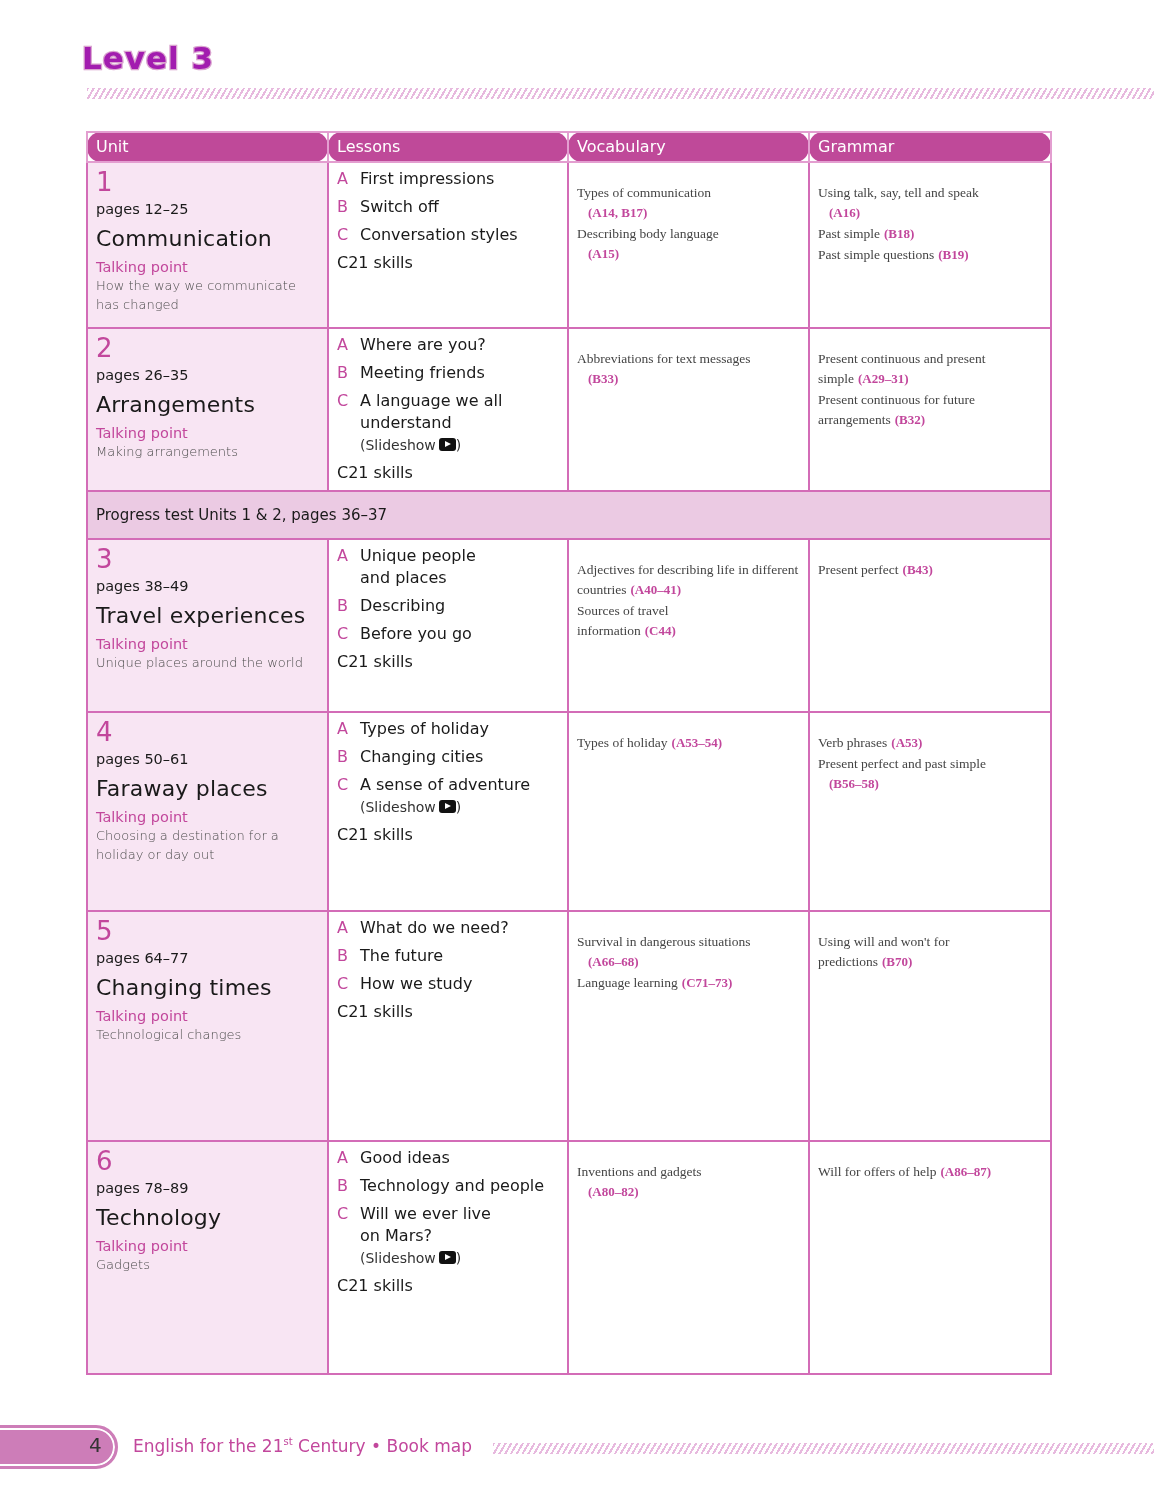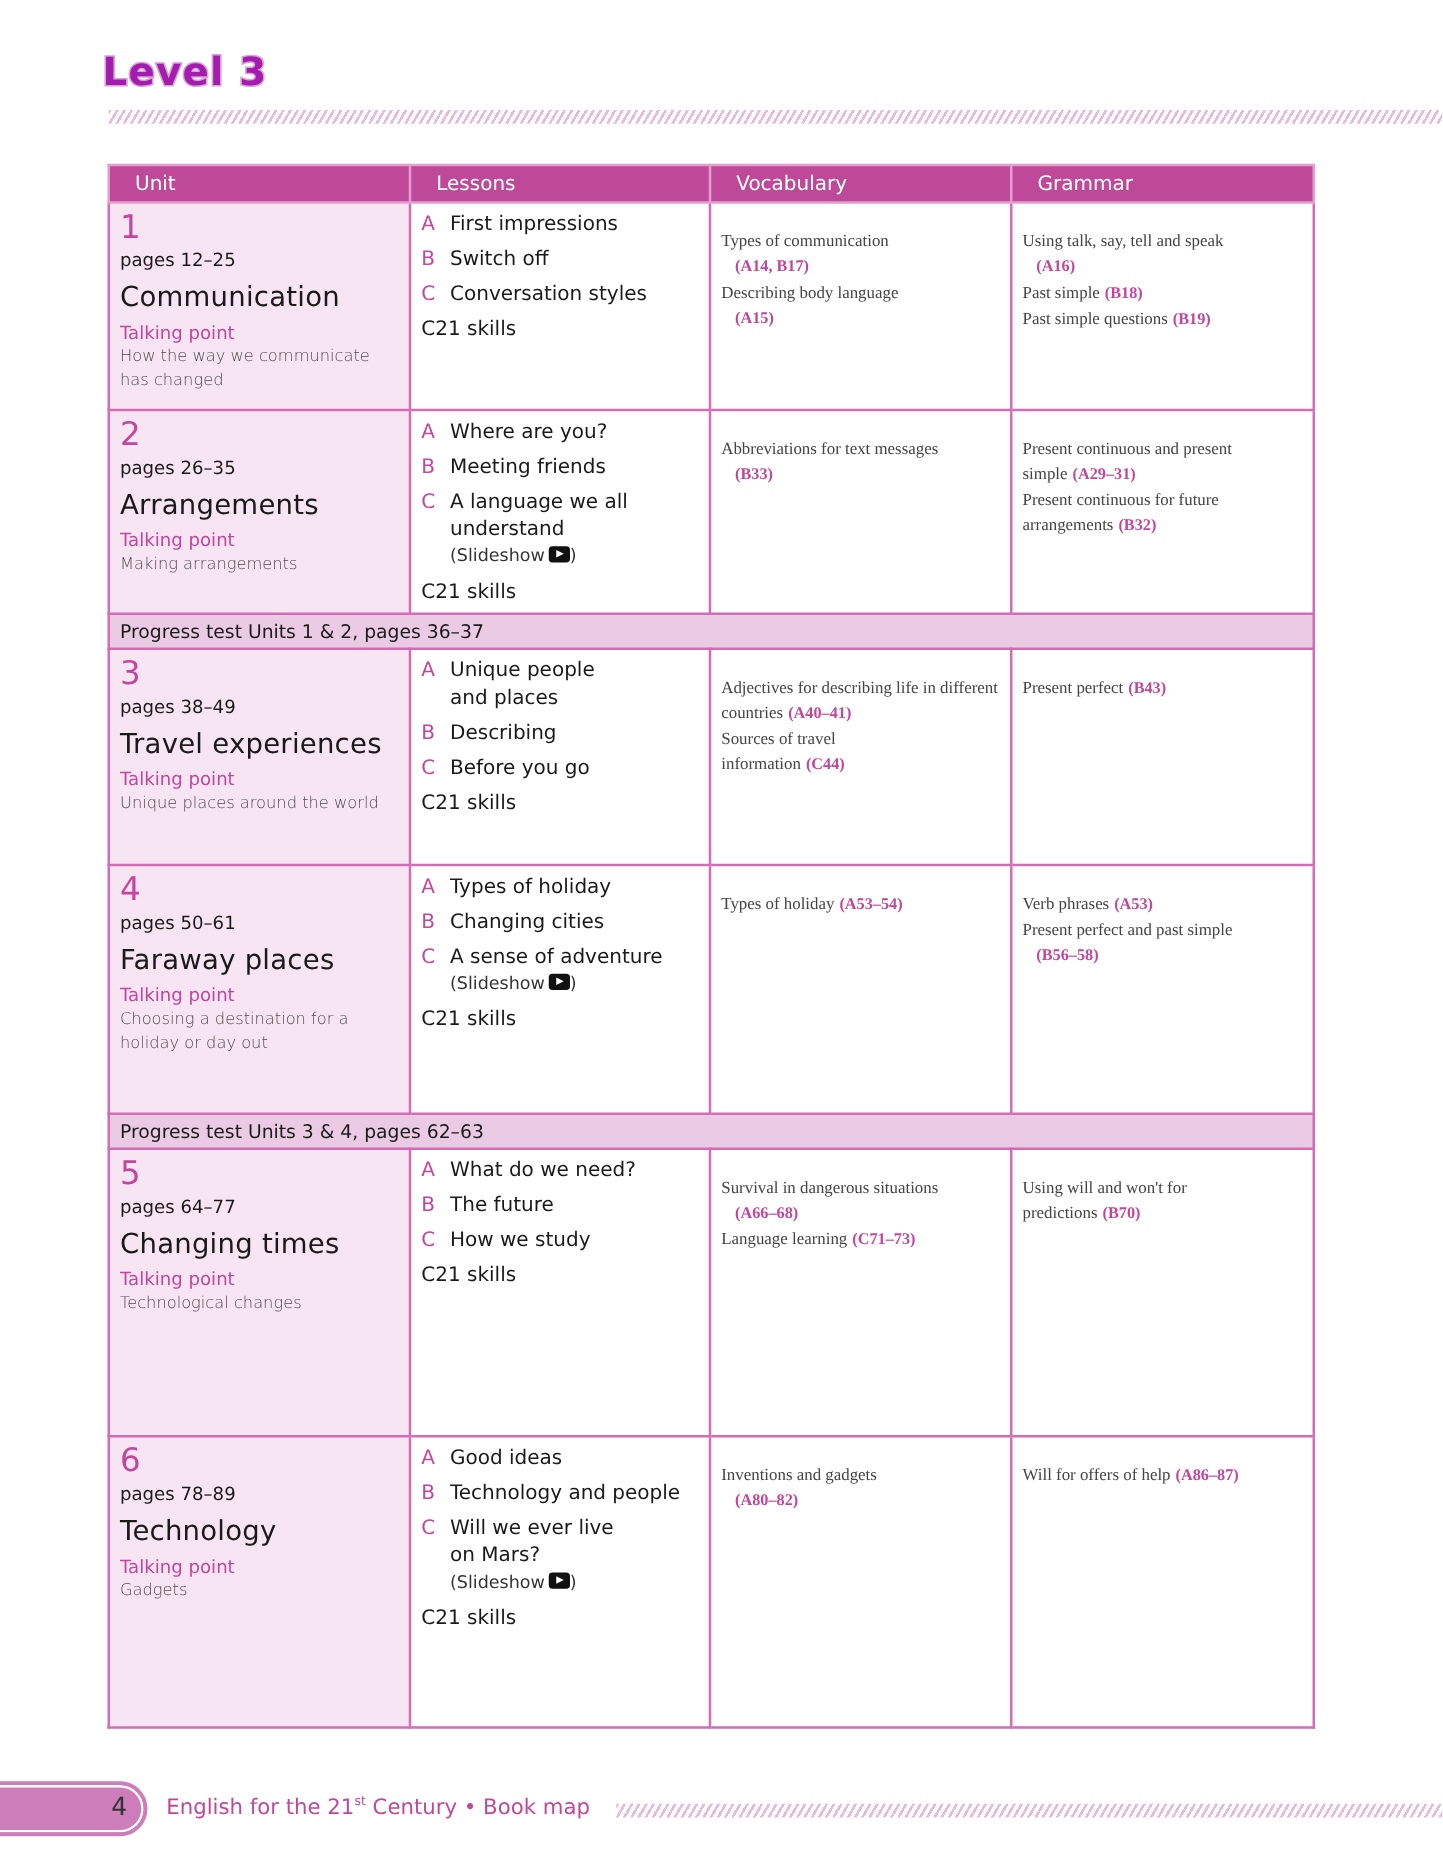--- a/index.html
+++ b/index.html
@@ -27,21 +27,21 @@
   }
   table.bookmap col.c1 { width: 241px; }
   table.bookmap col.c2 { width: 240px; }
   table.bookmap col.c3 { width: 241px; }
   table.bookmap col.c4 { width: 242px; }
   table.bookmap th, table.bookmap td {
     border: 2px solid #d36cb7; vertical-align: top; text-align: left;
   }
   table.bookmap th {
     background: #bf4999; color: #ffffff; font-weight: normal;
-    font-size: 16px; height: 30px; padding: 4px 20px; border-color: #e39ed0;
+    font-size: 16px; height: 30px; padding: 4px 8px; border-color: #e39ed0; border-radius: 14px;
   }
   td.unit { background: #f8e5f3; padding: 4px 8px 4px 8px; }
   td.lessons, td.vocab, td.grammar { background: #ffffff; }
   td.lessons { padding: 5px 8px; }
   td.vocab, td.grammar { padding: 20px 8px; font-family: Liberation Serif, serif; }
 
   .unit-num { font-size: 26px; color: #c2479c; line-height: 30px; }
   .unit-pages { font-size: 14.5px; margin-top: 3px; line-height: 18px; }
   .unit-title { font-size: 22px; margin-top: 8px; line-height: 26px; letter-spacing: 0.2px; }
   .tp-label { font-size: 14.5px; color: #c2479c; margin-top: 6px; line-height: 18px; }
@@ -59,21 +59,21 @@
     content: ""; position: absolute; left: 6px; top: 3px;
     border-left: 6px solid #fff; border-top: 3.5px solid transparent; border-bottom: 3.5px solid transparent;
   }
   .c21 { font-size: 16px; line-height: 22px; }
 
   .entry { font-size: 13.5px; color: #444; line-height: 20px; margin-bottom: 1px; font-weight: 300; }
   .ref { color: #c2479c; font-weight: bold; font-size: 13px; margin-left: 4px; }
   .entry .ref.block { display: block; margin-left: 11px; }
 
   td.progress {
-    background: #ebcae3; font-size: 15px; padding: 3px 8px; height: 28px; line-height: 20px;
+    background: #ebcae3; font-size: 15px; padding: 13px 8px; height: 28px; line-height: 20px;
   }
 
   .footer-tab {
     position: absolute; left: -20px; top: 1425px; width: 138px; height: 44px;
     background: #cd7db8; border-radius: 0 22px 22px 0;
     border: 3px solid #cd7db8; box-shadow: inset 0 0 0 2px #ffffff;
   }
   .footer-num {
     position: absolute; left: 89px; top: 1433px; font-size: 20px; color: #333;
   }
@@ -238,23 +238,20 @@
       </td>
       <td class="vocab">
         <div class="entry"><span>Types of holiday</span><span class="ref">(A53–54)</span></div>
       </td>
       <td class="grammar">
         <div class="entry"><span>Verb phrases</span><span class="ref">(A53)</span></div>
         <div class="entry"><span>Present perfect and past simple</span> <span class="ref block">(B56–58)</span></div>
       </td>
     </tr>
 
-    <tr>
-      <td class="progress" colspan="4">Progress test Units 3 &amp; 4, pages 62–63</td>
-    </tr>
 
     <tr style="height:230px">
       <td class="unit">
         <div class="unit-num">5</div>
         <div class="unit-pages">pages 64–77</div>
         <div class="unit-title">Changing times</div>
         <div class="tp-label">Talking point</div>
         <div class="tp-text">Technological changes</div>
       </td>
       <td class="lessons">

